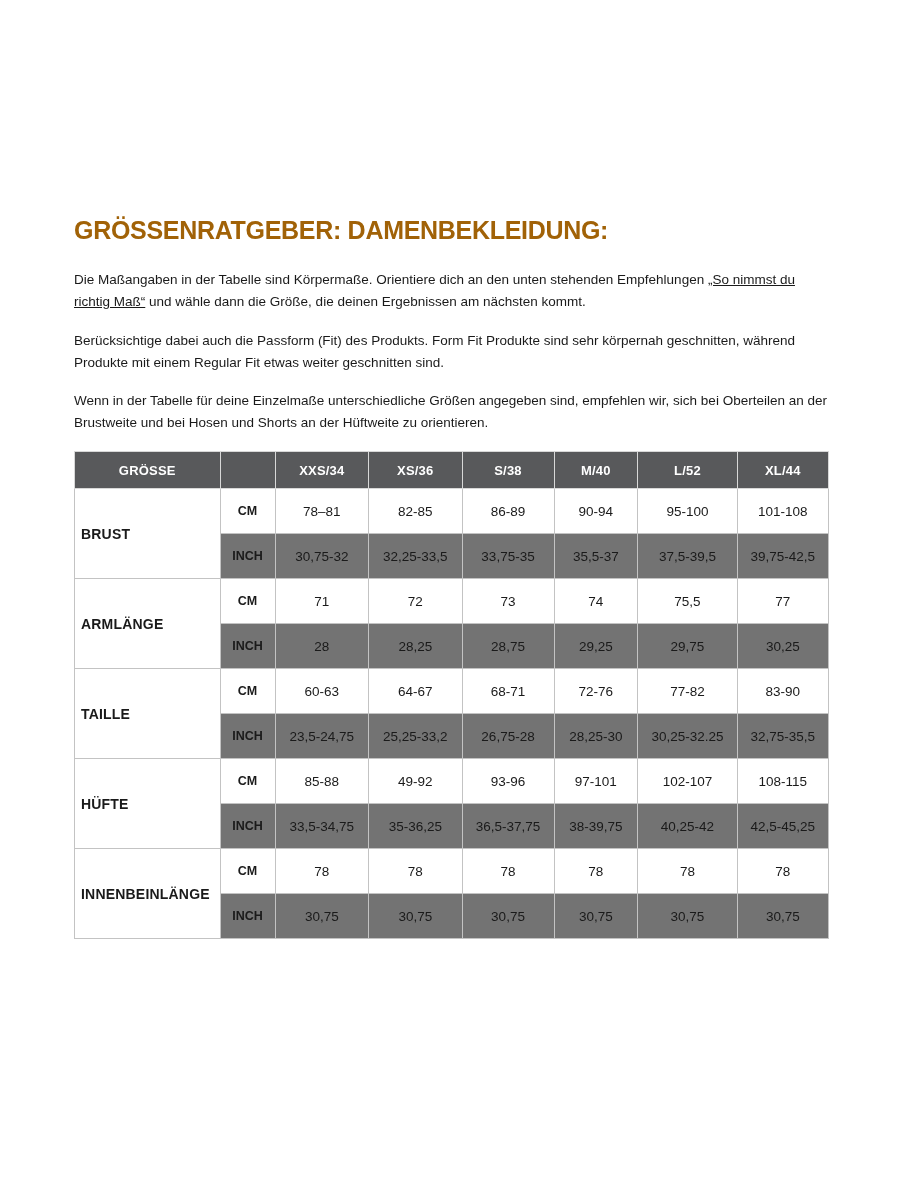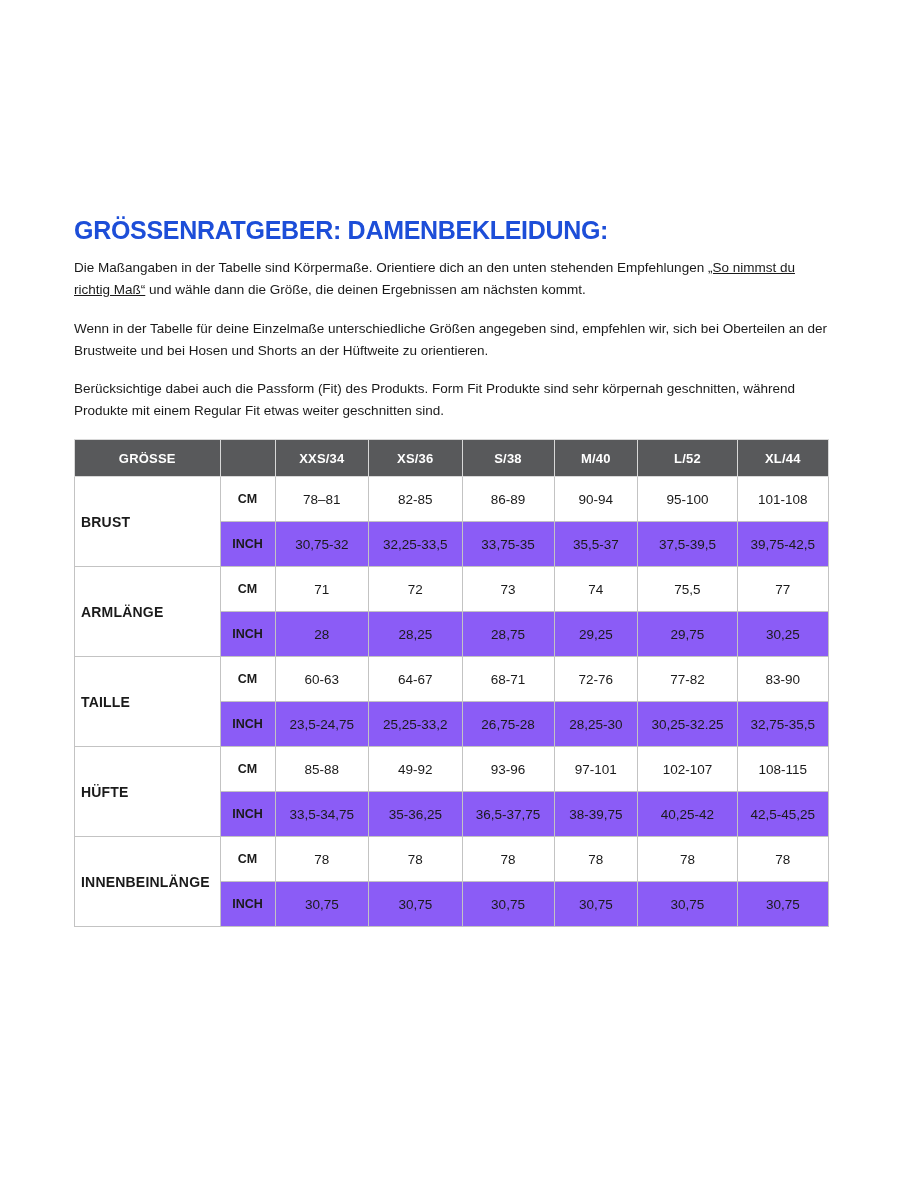--- a/index.html
+++ b/index.html
@@ -16,25 +16,25 @@
     color: #1a1a1a;
     overflow: hidden;
   }
   .content {
     position: absolute;
     left: 74px;
     top: 216px;
     width: 755px;
   }
   h1.page-title {
-    margin: 0 0 12px 0;
+    margin: 0 0 24px 0;
     font-size: 25px;
     font-weight: bold;
     letter-spacing: -0.3px;
-    color: #1d4ed8;
+    color: #a16207;
   }
   p.intro {
     margin: 0 0 17px 0;
     font-size: 13.5px;
     line-height: 1.62;
     color: #1a1a1a;
   }
   a.measure-link {
     color: #1a1a1a;
     text-decoration: underline;
@@ -71,37 +71,37 @@
     padding-left: 6px;
     font-weight: bold;
     font-size: 14px;
     letter-spacing: 0.2px;
   }
   .size-table td.unit-cell {
     font-size: 12.5px;
     font-weight: bold;
   }
   .size-table tr.inch-row td {
-    background: #8b5cf6;
+    background: #737373;
   }
 </style>
 </head>
 <body>
 
 <div class="page">
   <div class="content">
 
     <h1 class="page-title">GRÖSSENRATGEBER: DAMENBEKLEIDUNG:</h1>
 
     <p class="intro"><span>Die Maßangaben in der Tabelle sind Körpermaße. Orientiere dich an den unten stehenden Empfehlungen </span><a class="measure-link">„So nimmst du richtig Maß“</a><span> und wähle dann die Größe, die deinen Ergebnissen am nächsten kommt.</span></p>
 
 
+    <p class="intro">Berücksichtige dabei auch die Passform (Fit) des Produkts. Form Fit Produkte sind sehr körpernah geschnitten, während Produkte mit einem Regular Fit etwas weiter geschnitten sind.</p>
+
     <p class="intro">Wenn in der Tabelle für deine Einzelmaße unterschiedliche Größen angegeben sind, empfehlen wir, sich bei Oberteilen an der Brustweite und bei Hosen und Shorts an der Hüftweite zu orientieren.</p>
-
-    <p class="intro">Berücksichtige dabei auch die Passform (Fit) des Produkts. Form Fit Produkte sind sehr körpernah geschnitten, während Produkte mit einem Regular Fit etwas weiter geschnitten sind.</p>
 
     <table class="size-table">
       <colgroup>
         <col style="width:19.3%">
         <col style="width:7.3%">
         <col style="width:12.4%">
         <col style="width:12.4%">
         <col style="width:12.2%">
         <col style="width:11.1%">
         <col style="width:13.2%">

